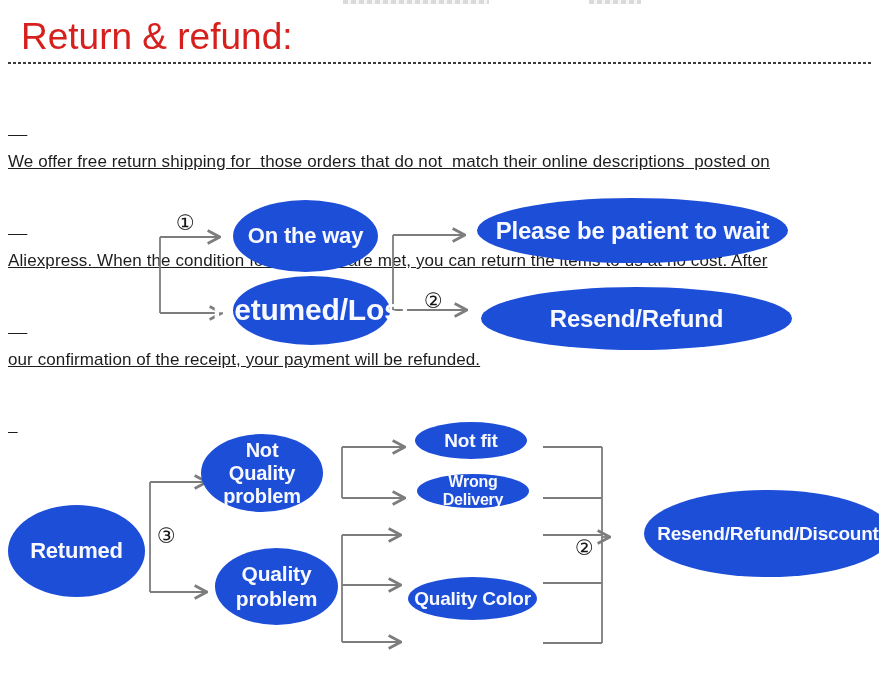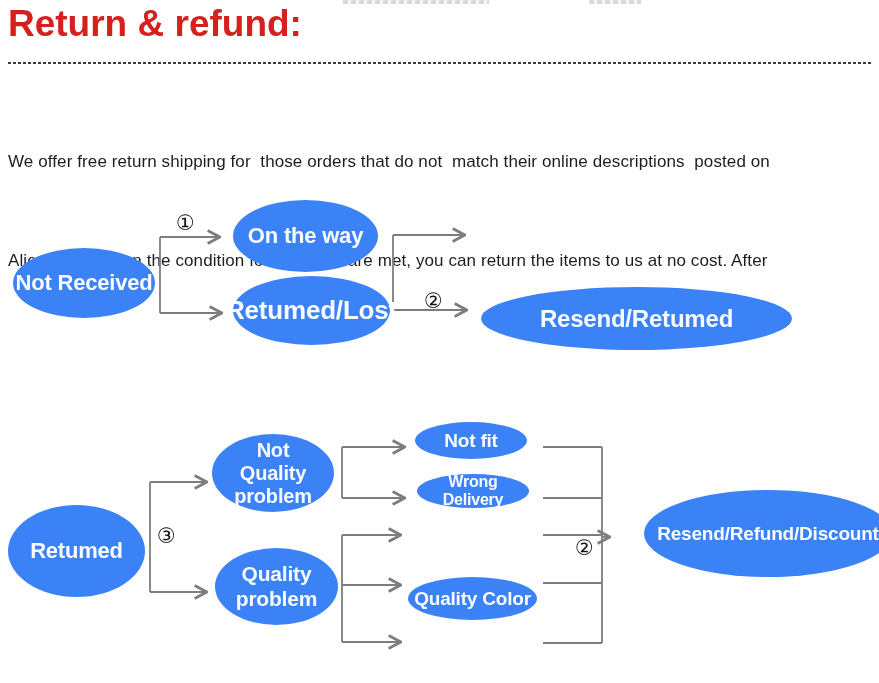--- a/index.html
+++ b/index.html
@@ -1,25 +1,25 @@
 <!DOCTYPE html>
 <html><head>
 <meta charset="utf-8">
 <style>
   html,body{margin:0;padding:0;background:#ffffff;}
   .page{position:relative;width:879px;height:683px;background:#ffffff;
         font-family:"Liberation Sans",sans-serif;overflow:hidden;}
   .remnant{position:absolute;top:0;height:4px;opacity:.5;
         background:repeating-linear-gradient(90deg,#b5b5b5 0 5px,#ececec 5px 8px);}
-  .title{position:absolute;left:8px;top:2px;margin:0;font-size:37px;font-weight:700;
+  .title{position:absolute;left:8px;top:2px;margin:13px;font-size:37px;font-weight:400;
         color:#d6201d;letter-spacing:0;line-height:1.2;}
   .intro{position:absolute;left:8px;top:79px;font-size:17px;color:#1d1d1d;
-        line-height:33px;white-space:pre;letter-spacing:.1px;}
+        line-height:33px;white-space:pre;letter-spacing:.1px;text-decoration:underline;}
   svg.wires{position:absolute;left:0;top:0;z-index:1;}
-  .node{position:absolute;z-index:2;border-radius:50%;background:#3b82f6;
+  .node{position:absolute;z-index:2;border-radius:50%;background:#1d4ed8;
         color:rgba(255,255,255,.97);font-weight:700;display:flex;align-items:center;
         justify-content:center;text-align:center;white-space:pre-line;
         letter-spacing:-.2px;line-height:1.15;}
   .circled{position:absolute;z-index:3;font-family:"DejaVu Sans",sans-serif;
         font-size:21px;color:#161616;line-height:1;}
 </style>
 </head>
 <body>
 
 <div class="page">
@@ -65,29 +65,30 @@
       <path d="M543,535 H602"></path>
       <path d="M543,583 H602"></path>
       <path d="M543,643 H602"></path>
       <path d="M602,537 H609" marker-end="url(#arr)"></path>
     </g>
   </svg>
 
   <div class="intro">
     <div>We offer free return shipping for  those orders that do not  match their online descriptions  posted on</div>
     <div>Aliexpress. When the condition for the claim are met, you can return the items to us at no cost. After</div>
+    <div>our confirmation of the receipt, your payment will be refunded.</div>
   </div>
 
-  <div class="node" style="left:13px;top:248px;width:142px;height:70px;font-size:22px">Not Received</div>
   <div class="node" style="left:233px;top:200px;width:145px;height:72px;font-size:22px">On the way</div>
-  <div class="node" style="left:233px;top:276px;width:157px;height:69px;font-size:26px">Retumed/Lost</div>
-  <div class="node" style="left:481px;top:287px;width:311px;height:63px;font-size:24px">Resend/Retumed</div>
+  <div class="node" style="left:233px;top:276px;width:157px;height:69px;font-size:30px">Retumed/Lost</div>
+  <div class="node" style="left:477px;top:198px;width:311px;height:65px;font-size:24px">Please be patient to wait</div>
+  <div class="node" style="left:481px;top:287px;width:311px;height:63px;font-size:24px">Resend/Refund</div>
 
   <div class="node" style="left:8px;top:505px;width:137px;height:92px;font-size:22px">Retumed</div>
-  <div class="node" style="left:212px;top:434px;width:122px;height:78px;font-size:20px">Not
+  <div class="node" style="left:201px;top:434px;width:122px;height:78px;font-size:20px">Not
 Quality
 problem</div>
   <div class="node" style="left:215px;top:548px;width:123px;height:77px;font-size:21px">Quality
 problem</div>
   <div class="node" style="left:417px;top:474px;width:112px;height:34px;font-size:16px">Wrong Delivery</div>
   <div class="node" style="left:415px;top:422px;width:112px;height:37px;font-size:19px">Not fit</div>
   <div class="node" style="left:408px;top:577px;width:129px;height:43px;font-size:19px">Quality Color</div>
   <div class="node" style="left:644px;top:490px;width:248px;height:87px;font-size:19px">Resend/Refund/Discount</div>
 
   <span class="circled" style="left:176px;top:213px">①</span>

